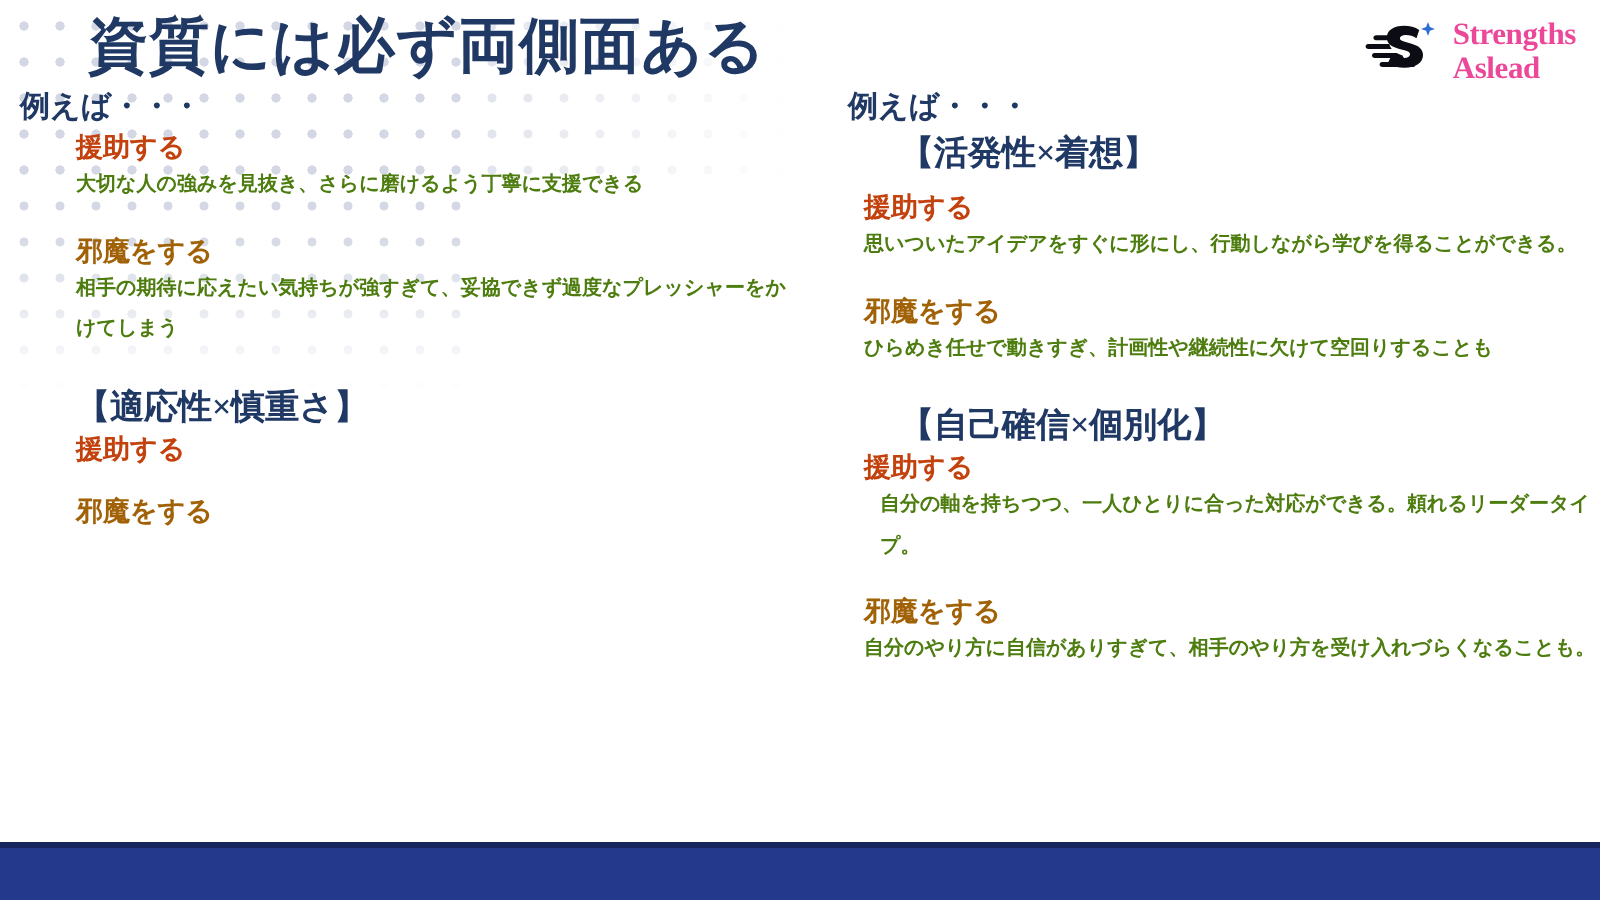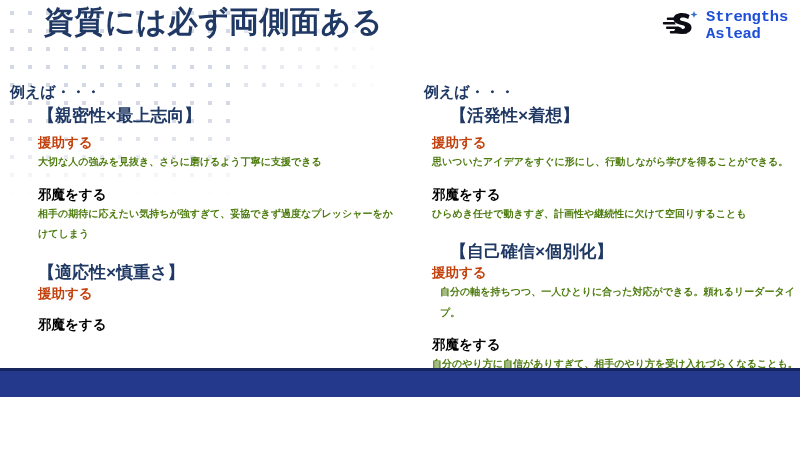--- a/index.html
+++ b/index.html
@@ -3,24 +3,24 @@
 <meta charset="utf-8">
 <style>
   html, body {
     margin: 0;
     padding: 0;
     background: #ffffff;
   }
   #slide {
     position: relative;
     width: 800px;
-    height: 397px;
+    height: 450px;
     overflow: hidden;
     background: #ffffff;
-    font-family: Liberation Mono, monospace;
+    font-family: Liberation Serif, serif;
   }
 
   
   #dot-grid {
     position: absolute;
     left: 0;
     top: 0;
     width: 232px;
     height: 196px;
     background-image: radial-gradient(#d3d8e4 2.1px, rgba(211,216,228,0) 2.4px);
@@ -63,32 +63,31 @@
     right: 12px;
     top: 9px;
     display: flex;
     align-items: center;
     gap: 5px;
   }
   #logo-mark { display: block; }
   #logo-wordmark {
     font-size: 15.5px;
     font-weight: bold;
-    color: #1d4ed8;
+    color: #ec4899;
     line-height: 17px;
     letter-spacing: -0.2px;
   }
   #logo-wordmark > span { display: block; }
 
   
   .column {
     position: absolute;
     top: 44px;
     width: 385px;
-    margin-top: 40px;
   }
   #column-left  { left: 10px; }
   #column-right { left: 424px; }
 
   .eg-label {
     font-size: 15px;
     font-weight: bold;
     color: #1f3864;
     line-height: 20px;
     margin: 0 0 1px 0;
@@ -101,21 +100,21 @@
     margin: 0 0 6px 28px;
   }
   .block { margin: 0 0 0 28px; }
   .sub-label {
     font-size: 13.5px;
     font-weight: bold;
     line-height: 18px;
     margin: 0;
   }
   .sub-label.help  { color: #c2410c; }
-  .sub-label.block-it { color: #000000; }
+  .sub-label.block-it { color: #a16207; }
   .body-text {
     font-size: 10px;
     font-weight: bold;
     color: #4d7c0f;
     line-height: 20.5px;
     margin: 0;
   }
   .spacer-lg { height: 16px; }
   .spacer-md { height: 13px; }
 
@@ -167,21 +166,20 @@
     <div id="logo-wordmark">
       <span>Strengths</span>
       <span>Aslead</span>
     </div>
   </div>
 
   <div class="column" id="column-left">
 
     <div class="eg-label">例えば・・・</div>
 
-    <div class="pair-heading">【親密性×最上志向】</div>
 
     <div class="block">
       <div class="sub-label help">援助する</div>
       <div class="body-text">大切な人の強みを見抜き、さらに磨けるよう丁寧に支援できる</div>
     </div>
 
     <div class="spacer-md"></div>
 
     <div class="block">
       <div class="sub-label block-it">邪魔をする</div>

